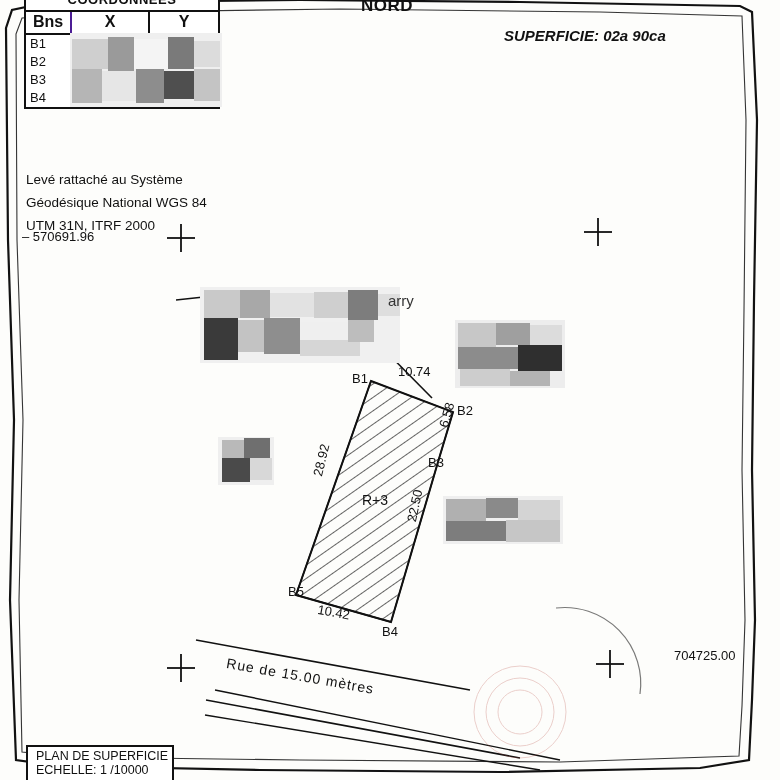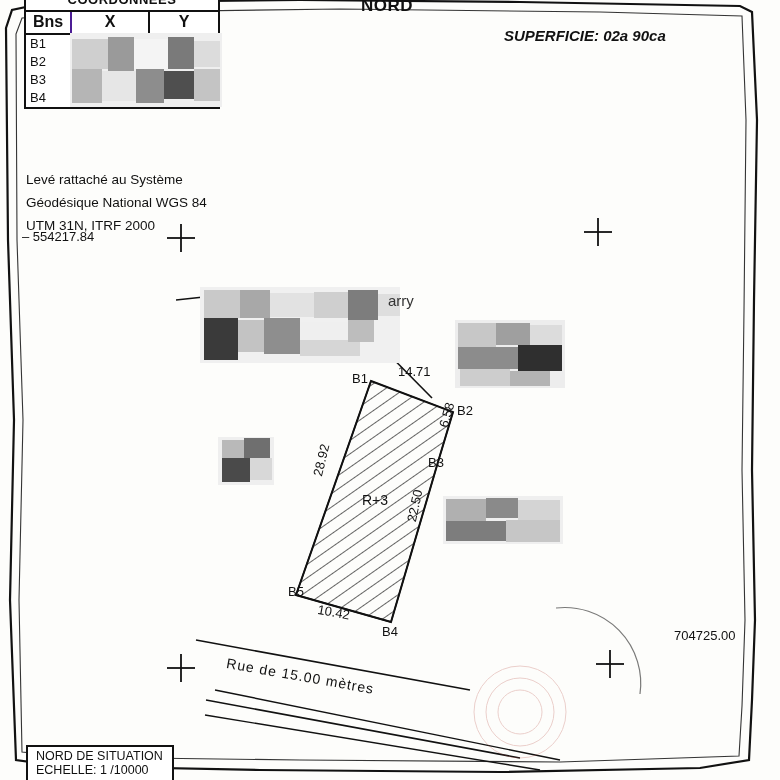--- a/index.html
+++ b/index.html
@@ -42,21 +42,21 @@
   
   .redact{position:absolute;}
   .redact span{position:absolute;display:block;}
 
   
   .t{position:absolute;white-space:nowrap;}
   .nord{font-size:17px;font-weight:700;left:361px;top:-4px;letter-spacing:.5px;}
   .superficie{font-size:15px;font-weight:700;font-style:italic;left:504px;top:27px;}
   .leve{left:26px;top:168px;font-size:13.5px;line-height:23px;}
   .coordN1{left:22px;top:229px;font-size:13px;}
-  .coordN2{left:674px;top:628px;font-size:13px;}
+  .coordN2{left:674px;top:648px;font-size:13px;}
 
   .lbl{font-size:13px;}
   .lbl-b1{left:352px;top:371px;}
   .lbl-b2{left:457px;top:403px;}
   .lbl-b3{left:428px;top:455px;}
   .lbl-b4{left:382px;top:624px;}
   .lbl-b5{left:288px;top:584px;}
 
   .d1074{left:398px;top:364px;font-size:13px;}
   .d658{left:436px;top:425px;font-size:13px;transform:rotate(-74deg);transform-origin:left top;}
@@ -199,37 +199,37 @@
       </div>
     </div>
   </div>
 
   <div class="t nord">NORD</div>
   <div class="t superficie">SUPERFICIE: 02a 90ca</div>
   <div class="t leve" style="white-space:pre;">Levé rattaché au Système
 Géodésique National WGS 84
 UTM 31N, ITRF 2000</div>
 
-  <div class="t coordN1">– 554217.84</div>
+  <div class="t coordN1">– 570691.96</div>
   <div class="t coordN2">704725.00</div>
 
   <div class="t lbl lbl-b1">B1</div>
   <div class="t lbl lbl-b2">B2</div>
   <div class="t lbl lbl-b3">B3</div>
   <div class="t lbl lbl-b4">B4</div>
   <div class="t lbl lbl-b5">B5</div>
 
-  <div class="t d1074">14.71</div>
+  <div class="t d1074">10.74</div>
   <div class="t d658">6.58</div>
   <div class="t d2250">22.50</div>
   <div class="t d1042">10.42</div>
   <div class="t d2892">28.92</div>
   <div class="t rplus4">R+3</div>
   <div class="t arry">arry</div>
 
   <div class="t rue">Rue  de  15.00  mètres</div>
 
   <div class="situation">
-    <div>NORD DE SITUATION</div>
+    <div>PLAN DE SUPERFICIE</div>
     <div>ECHELLE: 1 /10000</div>
   </div>
 
 </div>
 
 </body></html>

